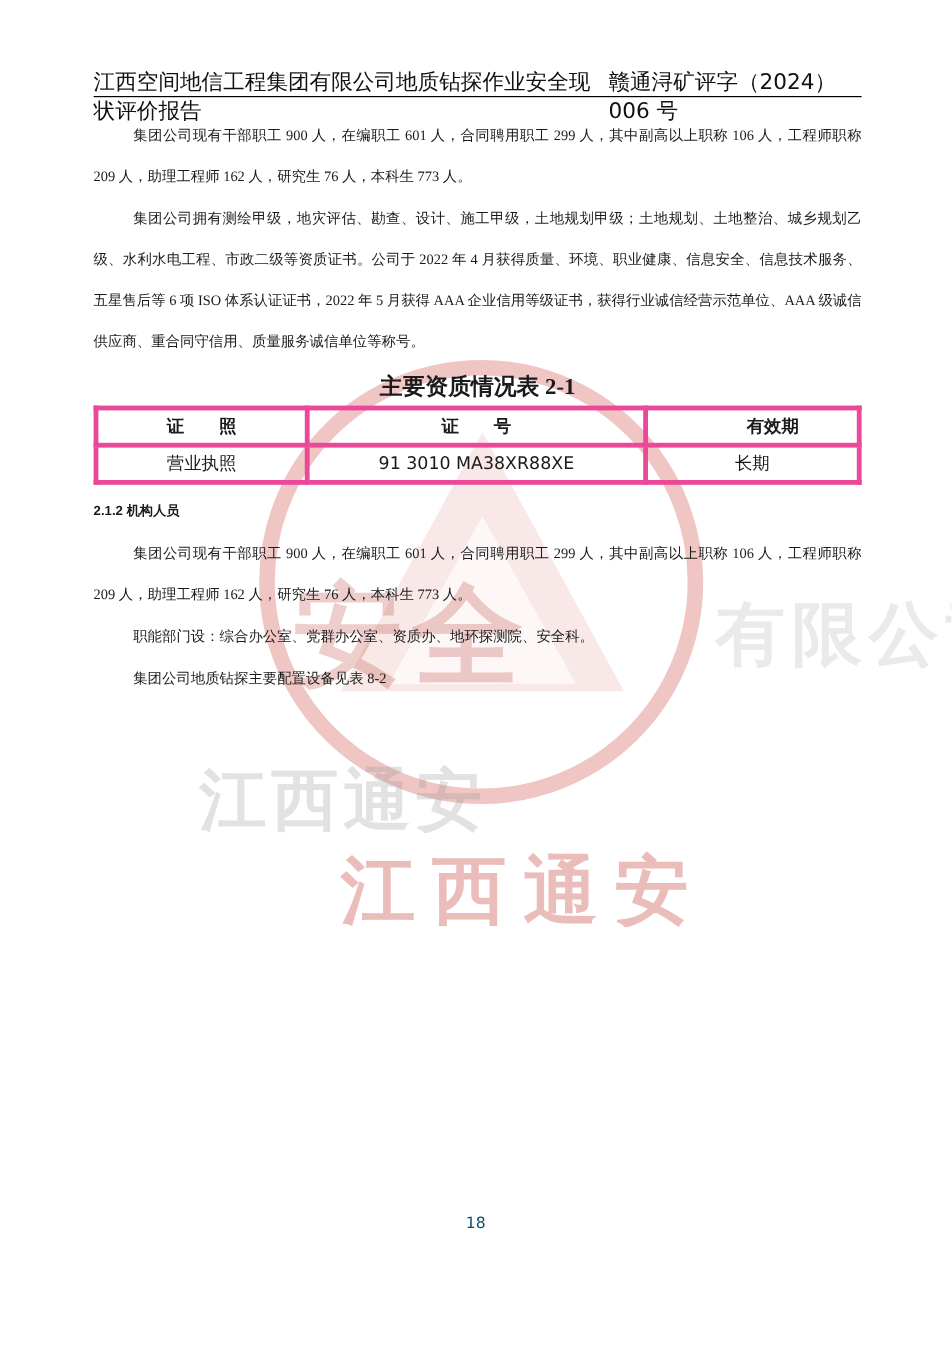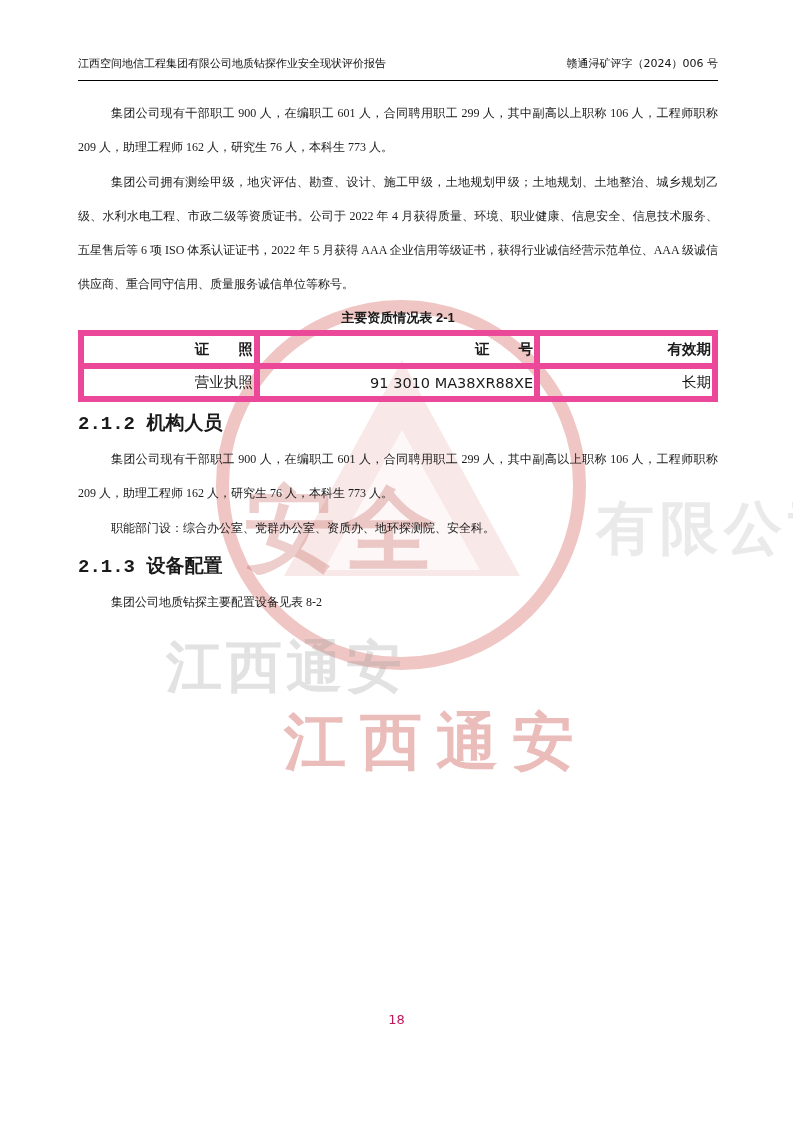--- a/index.html
+++ b/index.html
@@ -115,21 +115,21 @@
     z-index: 3;
   }
   .header {
     position: absolute;
     left: 78px;
     top: 56px;
     width: 640px;
     display: flex;
     justify-content: space-between;
     align-items: flex-end;
-    font-size: 11px;
+    font-size: 18px;
     font-family: "DejaVu Sans", "Liberation Sans", sans-serif;
     color: #111;
     padding-bottom: 5px;
   }
   .header-rule {
     position: absolute;
     left: 78px;
     top: 80px;
     width: 640px;
     height: 1px;
@@ -146,65 +146,65 @@
   p.para {
     margin: 0 0 1px 0;
     font-size: 12px;
     line-height: 34px;
     text-align: justify;
     text-justify: inter-ideograph;
     text-indent: 33px;
   }
   h3.heading {
     margin: 6px 0 2px 0;
-    font-size: 19px;
+    font-size: 11px;
     line-height: 32px;
     font-weight: bold;
-    font-family: Liberation Mono, monospace;
+    font-family: Liberation Sans, sans-serif;
   }
 
   
   .table-title {
     margin: 8px 0 3px 0;
     text-align: center;
-    font-size: 13px;
-    font-weight: bold;
-    font-family: Liberation Sans, sans-serif;
+    font-size: 19px;
+    font-weight: bold;
+    font-family: Liberation Serif, serif;
   }
   table.qual {
     width: 100%;
     border-collapse: collapse;
     table-layout: fixed;
   }
   table.qual td, table.qual th {
-    border: 6px solid #ec4899;
+    border: 4px solid #ec4899;
     font-size: 14.5px;
     height: 25px;
-    text-align: right;
+    text-align: center;
     vertical-align: middle;
     font-family: "DejaVu Sans", "Liberation Sans", sans-serif;
     font-weight: normal;
   }
   table.qual th {
     font-weight: bold;
   }
   .col-a { width: 29%; }
   .col-b { width: 47%; }
   .col-c { width: 24%; padding-left: 35px; }
 
   
   .footer {
     position: absolute;
     left: 0;
     top: 1012px;
     width: 793px;
     text-align: center;
     font-size: 13px;
     font-family: "DejaVu Sans", "Liberation Sans", sans-serif;
-    color: #be185d;
+    color: #0c4a6e;
   }
 </style>
 </head>
 <body>
 
 <div class="page">
 
   <div class="watermark">
     <div class="wm-badge">
       <div class="wm-circle"></div>
@@ -245,21 +245,20 @@
             <td>91 3010 MA38XR88XE</td>
             <td>长期</td>
           </tr>
         </tbody>
       </table>
 
       <h3 class="heading">2.1.2 机构人员</h3>
       <p class="para">集团公司现有干部职工 900 人，在编职工 601 人，合同聘用职工 299 人，其中副高以上职称 106 人，工程师职称 209 人，助理工程师 162 人，研究生 76 人，本科生 773 人。</p>
       <p class="para">职能部门设：综合办公室、党群办公室、资质办、地环探测院、安全科。</p>
 
-      <h3 class="heading">2.1.3 设备配置</h3>
       <p class="para">集团公司地质钻探主要配置设备见表 8-2</p>
 
     </div>
 
     <div class="footer">
       <span>18</span>
     </div>
 
   </div>
 </div>

